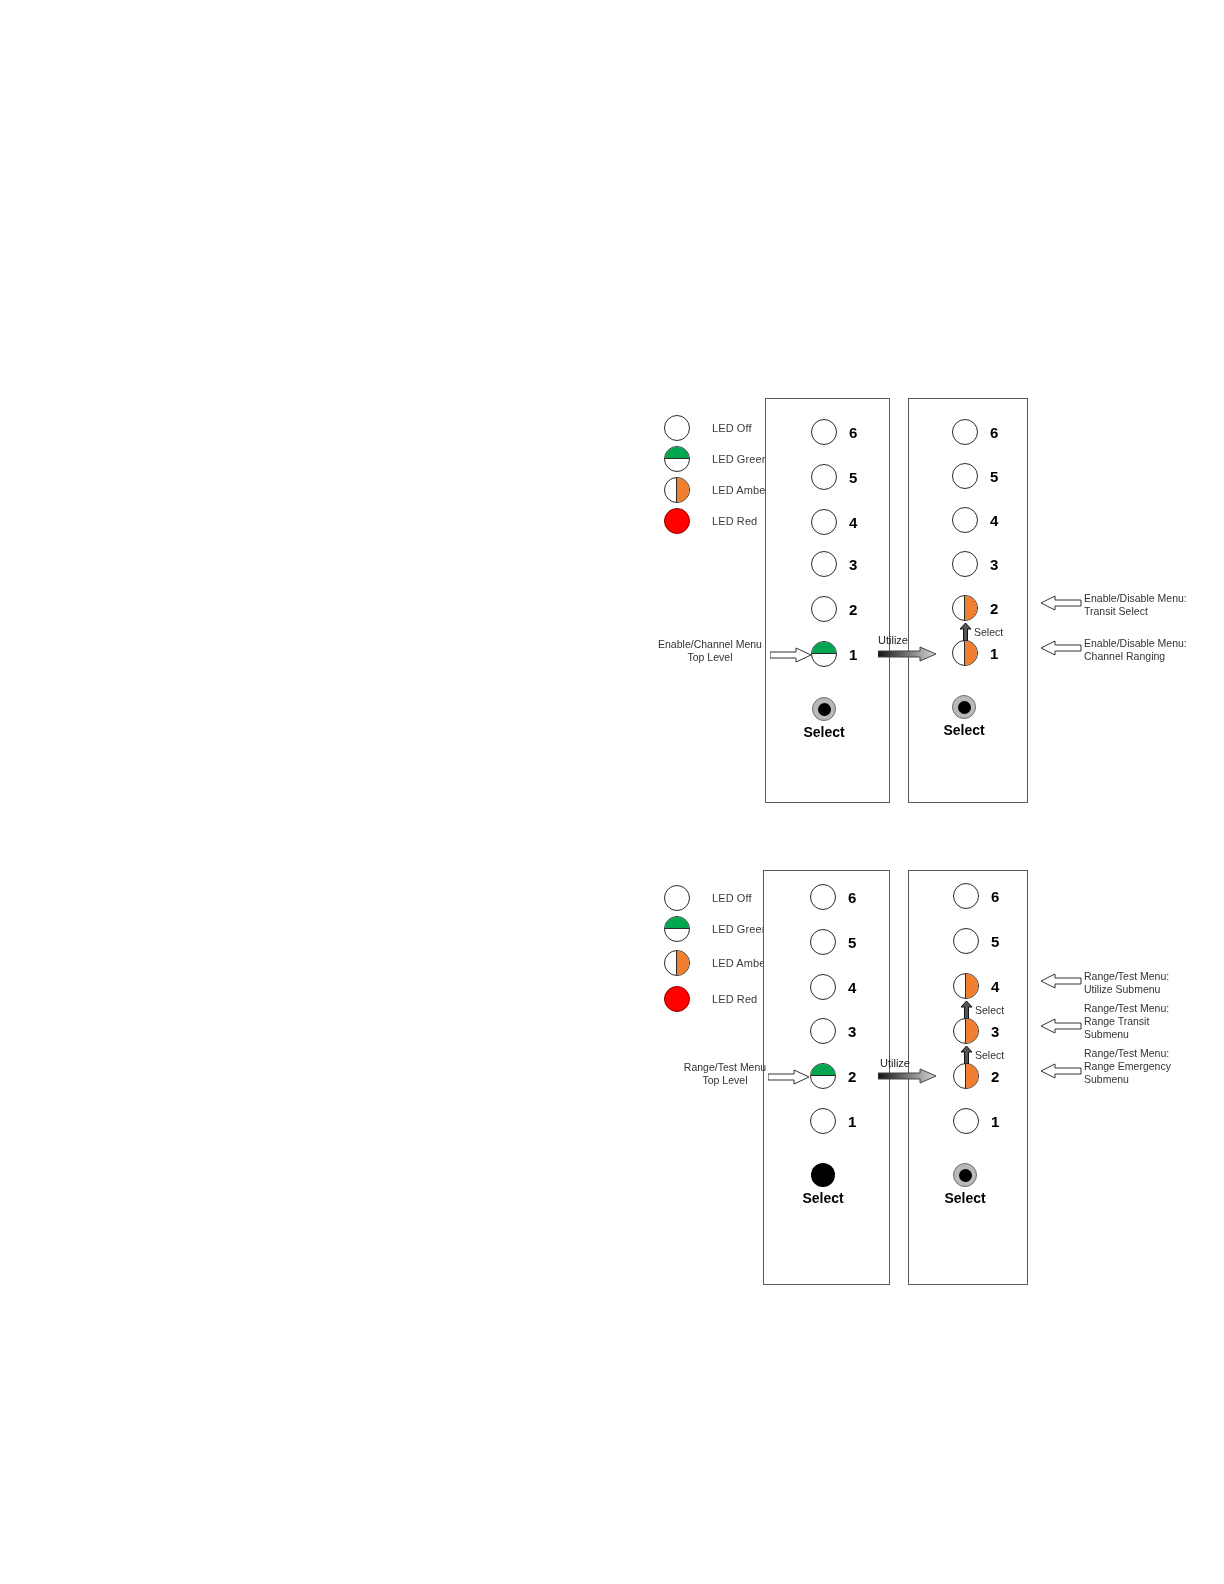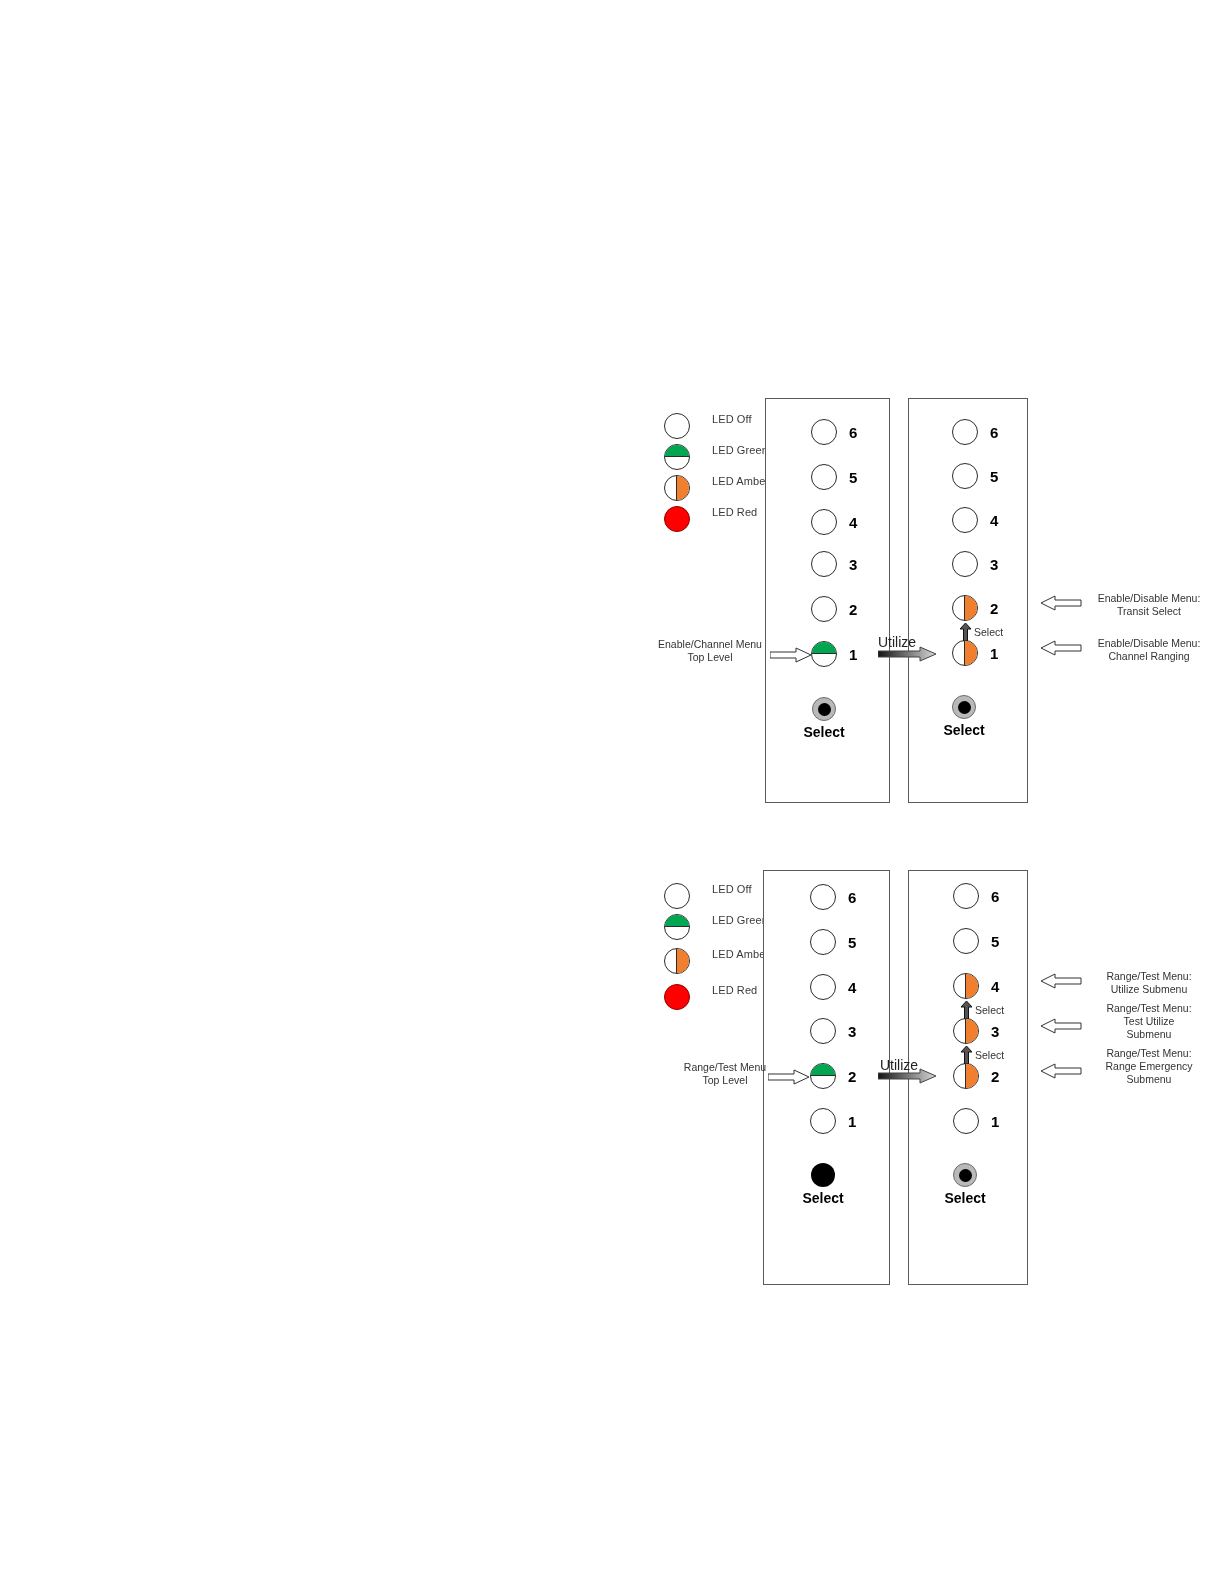--- a/index.html
+++ b/index.html
@@ -30,20 +30,21 @@
   
   .legend {
     position: absolute;
     left: 0;
     top: 0;
   }
   .legend-row {
     position: absolute;
     height: 30px;
     display: flex;
+    align-items: center;
   }
   .legend-label {
     margin-left: 22px;
     font-size: 11px;
     color: #3a3a3a;
     white-space: nowrap;
     letter-spacing: .1px;
   }
 
   
@@ -141,37 +142,37 @@
   }
 
   
   .callout {
     position: absolute;
     font-size: 10.5px;
     color: #333333;
     line-height: 13px;
     white-space: nowrap;
   }
-  .callout.right-side { text-align: center; }
+  .callout.right-side { text-align: left; }
   .callout.left-side  { text-align: center; }
 
   
   .arrow-h {
     position: absolute;
     height: 14px;
   }
   .arrow-h svg { display: block; }
 
   
   .utilize-arrow {
     position: absolute;
   }
   .utilize-label {
     position: absolute;
-    font-size: 14px;
+    font-size: 11px;
     color: #222222;
   }
 
   
   .vselect {
     position: absolute;
     display: flex;
     align-items: center;
   }
   .vselect-label {
@@ -454,21 +455,21 @@
       <div>Utilize Submenu</div>
     </div>
 
     <div class="arrow-h" style="left:390px; top:148px;">
       <svg width="42" height="16" viewBox="0 0 42 16">
         <polygon points="41,5 15,5 15,1 1,8 15,15 15,11 41,11" fill="#ffffff" stroke="#333333" stroke-width="1"></polygon>
       </svg>
     </div>
     <div class="callout right-side" style="left:434px; top:132px; width:130px;">
       <div>Range/Test Menu:</div>
-      <div>Test Utilize</div>
+      <div>Range Transit</div>
       <div>Submenu</div>
     </div>
 
     <div class="arrow-h" style="left:390px; top:193px;">
       <svg width="42" height="16" viewBox="0 0 42 16">
         <polygon points="41,5 15,5 15,1 1,8 15,15 15,11 41,11" fill="#ffffff" stroke="#333333" stroke-width="1"></polygon>
       </svg>
     </div>
     <div class="callout right-side" style="left:434px; top:177px; width:130px;">
       <div>Range/Test Menu:</div>

